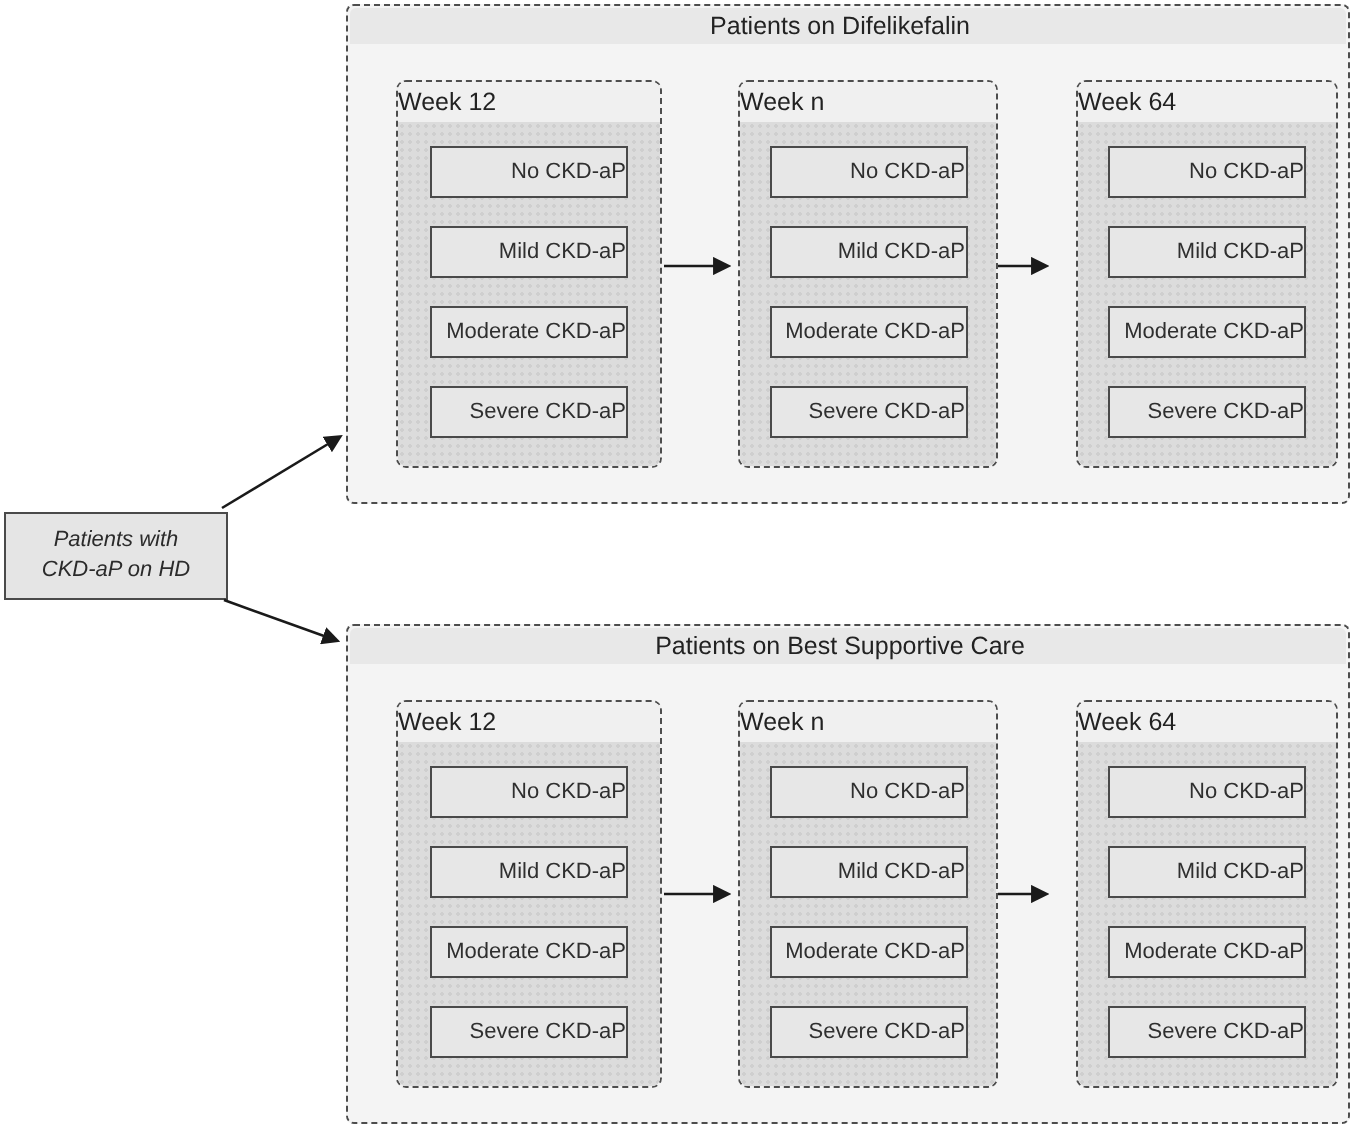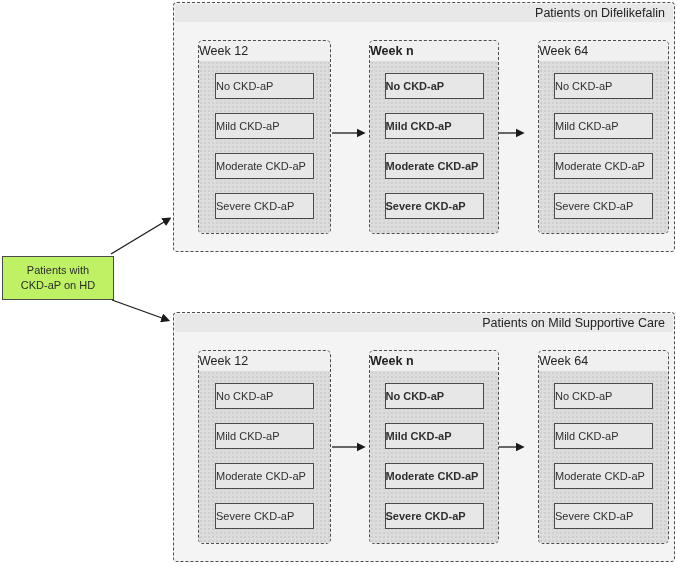--- a/index.html
+++ b/index.html
@@ -10,30 +10,31 @@
     background: #ffffff;
     font-family: "Liberation Sans", sans-serif;
     color: #2b2b2b;
     overflow: hidden;
   }
   
   .root-box {
     position: absolute;
     left: 2px; top: 256px;
     width: 112px; height: 44px;
-    background: #bef264;
+    background: #e5e5e5;
     border: 1px solid #4a4a4a;
     box-sizing: border-box;
     display: flex;
     flex-direction: column;
     align-items: center;
     justify-content: center;
     font-size: 11px;
     line-height: 1.35;
     text-align: center;
+    font-style: italic;
   }
   
   .arm {
     position: absolute;
     left: 173px;
     width: 502px;
     height: 250px;
     background: #f4f4f4;
     border: 1px dashed #4d4d4d;
     border-radius: 4px;
@@ -42,40 +43,40 @@
   .arm-top { top: 2px; }
   .arm-bottom { top: 312px; }
   .arm-header {
     position: absolute;
     left: 1px; right: 1px; top: 1px;
     height: 18px;
     background: #e8e8e8;
     border-radius: 3px 3px 0 0;
     font-size: 12.5px;
     line-height: 18px;
-    text-align: right;
+    text-align: center;
     padding-right: 8px;
     box-sizing: border-box;
     color: #222222;
   }
   
   .period {
     position: absolute;
     top: 37px;
     height: 194px;
     border: 1px dashed #4d4d4d;
     border-radius: 5px;
     box-sizing: border-box;
     display: flex;
     flex-direction: column;
     overflow: hidden;
     background: #f0f0f0;
   }
   .p1 { left: 24px;  width: 133px; }
-  .p2 { left: 195px; width: 130px; font-weight: bold; }
+  .p2 { left: 195px; width: 130px; }
   .p3 { left: 364px; width: 131px; }
   .period-title {
     height: 20px;
     flex: 0 0 20px;
     background: #f0f0f0;
     font-size: 12.5px;
     line-height: 20px;
     text-align: left;
     padding-right: 6px;
     color: #222222;
@@ -91,21 +92,21 @@
     padding-top: 12px;
     gap: 14px;
   }
   .state-box {
     width: 99px;
     height: 26px;
     box-sizing: border-box;
     background: #e7e7e7;
     border: 1px solid #4a4a4a;
     font-size: 11px;
-    text-align: left;
+    text-align: right;
     line-height: 24px;
     color: #2f2f2f;
     flex: 0 0 26px;
   }
   
   .overlay {
     position: absolute;
     left: 0; top: 0;
     width: 677px; height: 566px;
     pointer-events: none;
@@ -150,21 +151,21 @@
       <div class="states">
         <div class="state-box">No CKD-aP</div>
         <div class="state-box">Mild CKD-aP</div>
         <div class="state-box">Moderate CKD-aP</div>
         <div class="state-box">Severe CKD-aP</div>
       </div>
     </div>
   </section>
 
   <section class="arm arm-bottom">
-    <div class="arm-header">Patients on Mild Supportive Care</div>
+    <div class="arm-header">Patients on Best Supportive Care</div>
 
     <div class="period p1">
       <div class="period-title">Week 12</div>
       <div class="states">
         <div class="state-box">No CKD-aP</div>
         <div class="state-box">Mild CKD-aP</div>
         <div class="state-box">Moderate CKD-aP</div>
         <div class="state-box">Severe CKD-aP</div>
       </div>
     </div>

